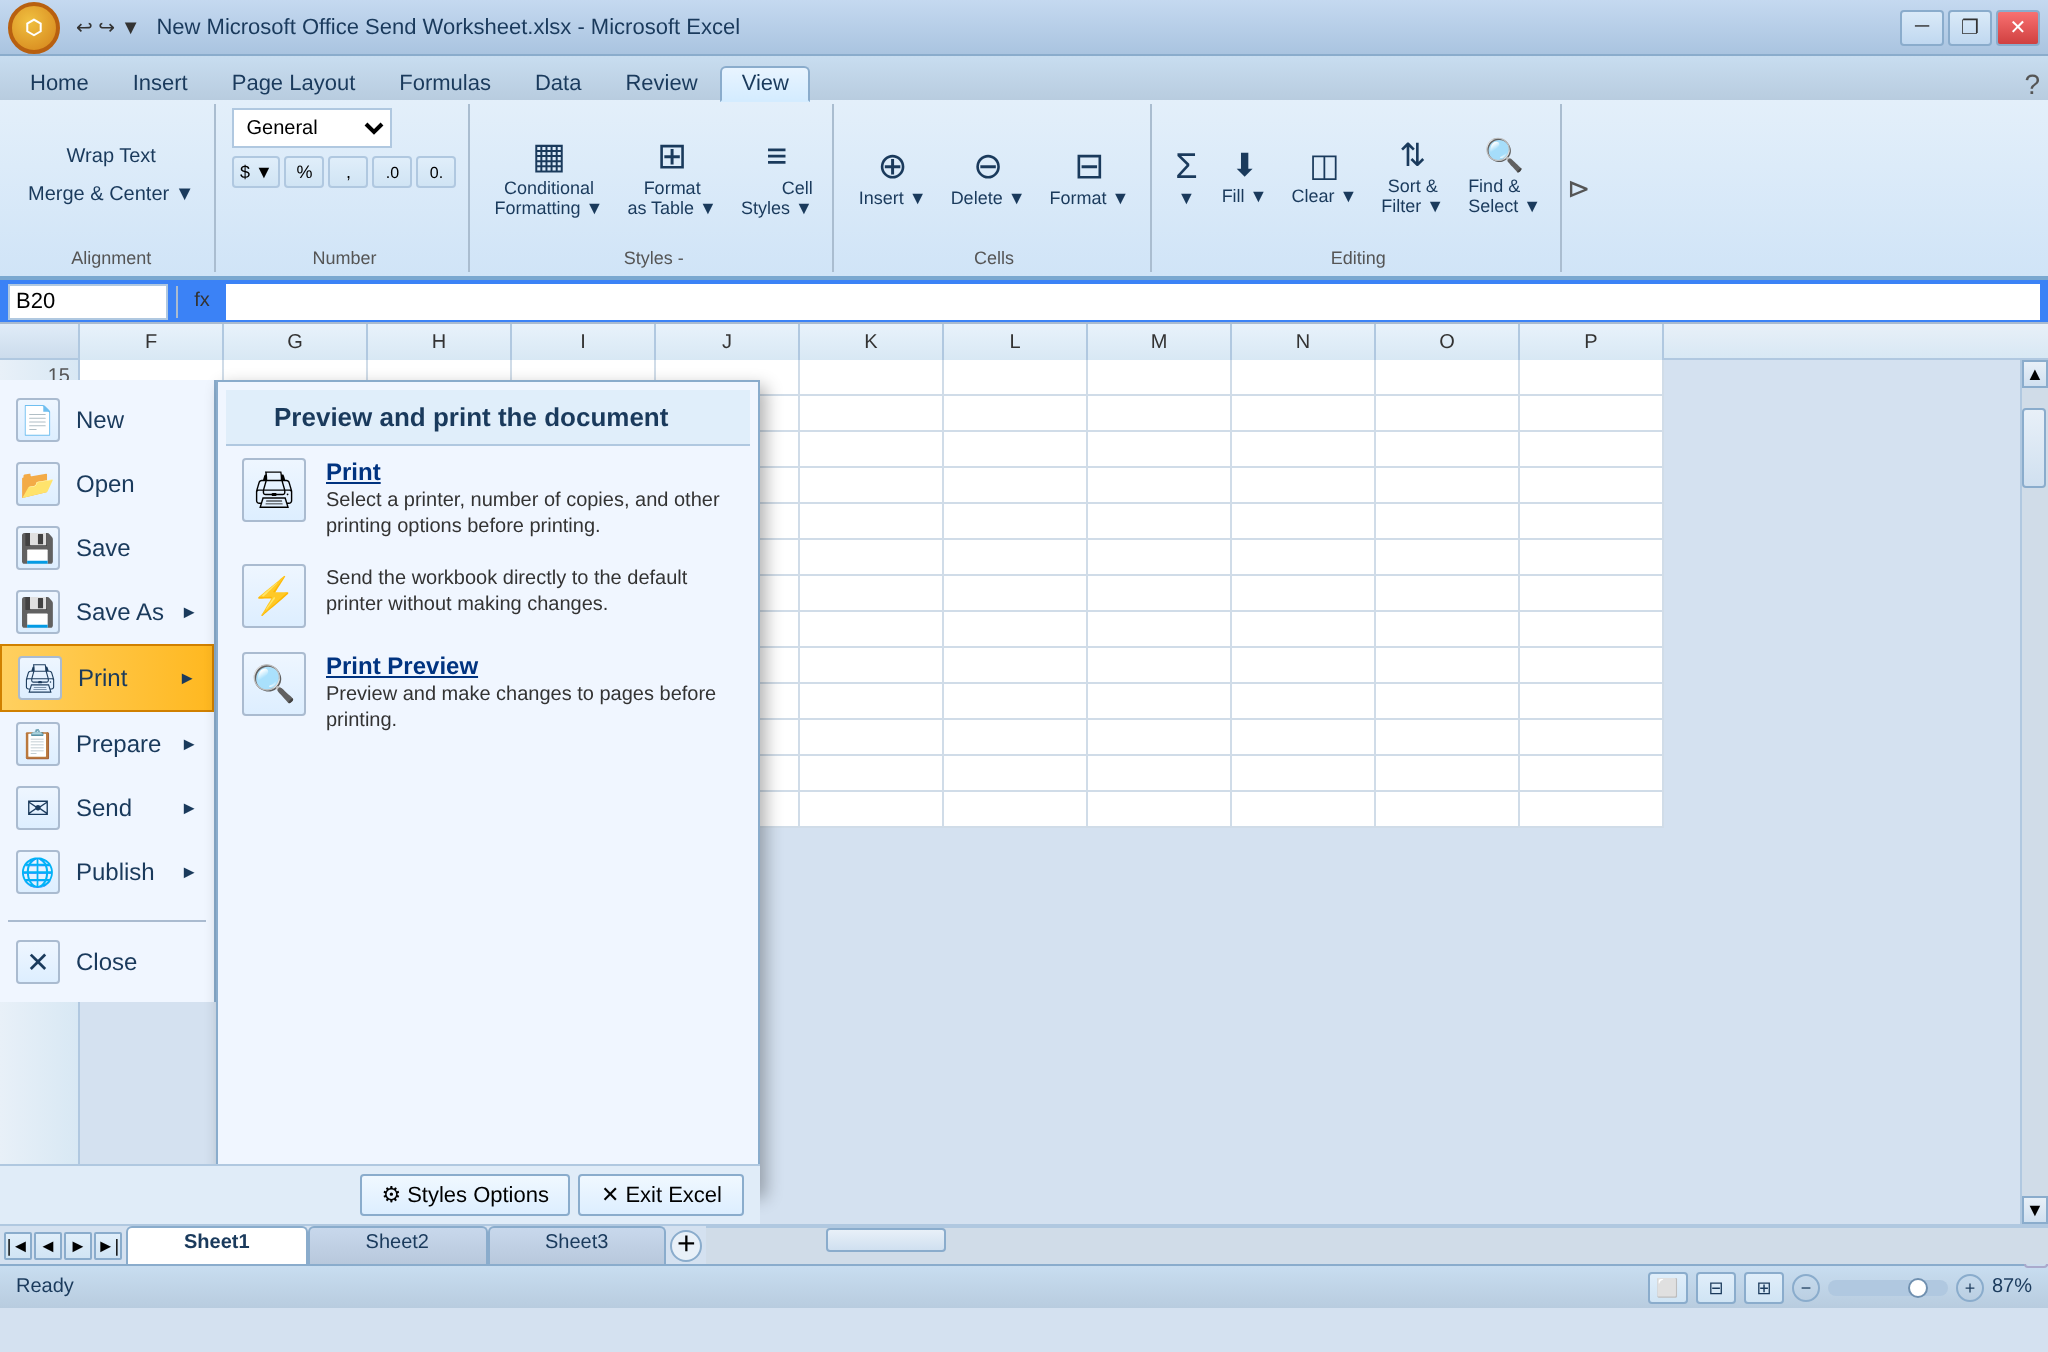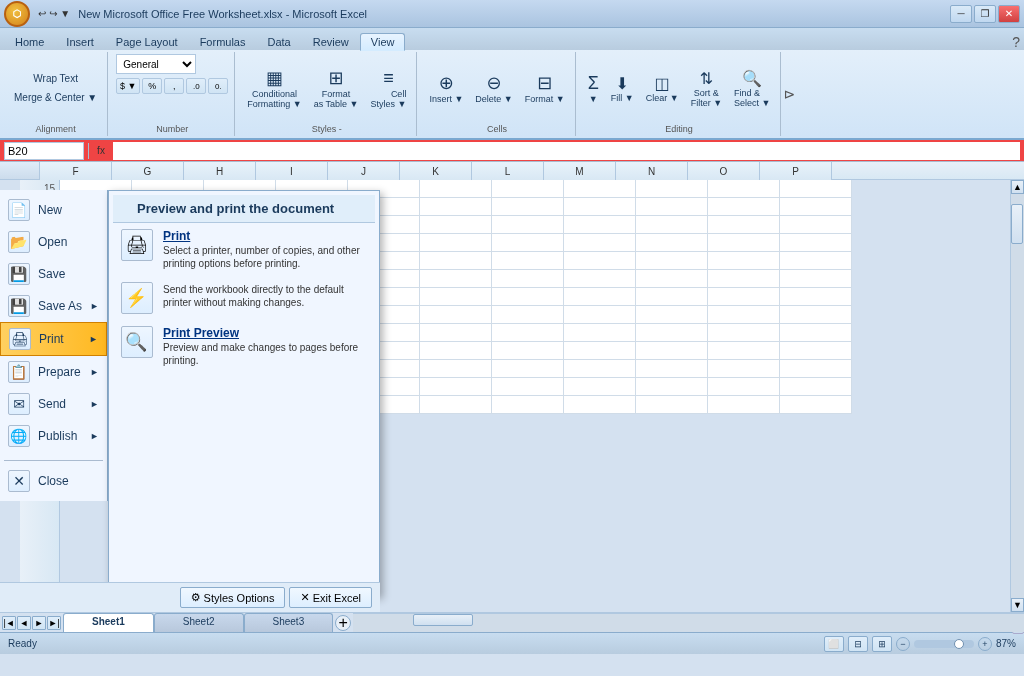--- a/index.html
+++ b/index.html
@@ -131,21 +131,21 @@
       font-size: 10px;
       border: 1px solid #b0c8e0;
       background: white;
       padding: 0 2px;
       width: 80px;
     }
 
     
     .formula-bar {
       height: 22px;
-      background: #ef4444;
+      background: #3b82f6;
       border-bottom: 1px solid #aabbd0;
       display: flex;
       align-items: center;
       padding: 4px 4px;
       gap: 4px;
     }
     .name-box {
       width: 80px;
       height: 18px;
       border: 1px solid #b0c8e0;
@@ -188,21 +188,20 @@
       height: 18px;
       border-right: 1px solid #b0c8e0;
       display: flex; align-items: center; justify-content: center;
       font-size: 10px; color: #333;
       background: linear-gradient(to bottom, #e8f2fb, #d8e8f4);
     }
     .spreadsheet-body {
       display: flex;
       flex: 1;
       overflow: hidden;
-      margin-left: 20px;
     }
     .row-numbers {
       width: 40px; min-width: 40px;
       background: linear-gradient(to right, #e8f0f8, #d8e8f4);
       border-right: 1px solid #b0c8e0;
       display: flex;
       flex-direction: column;
     }
     .row-num {
       height: 18px;
@@ -435,21 +434,21 @@
   </style>
 </head>
 <body>
 
 <div class="title-bar">
   <div class="title-bar-left">
     <div class="office-btn">
       <span style="font-size:10px;color:white;font-weight:bold;">⬡</span>
     </div>
     <span style="font-size:10px;color:#333;padding:0 4px;">↩ ↪ ▼</span>
-    <span class="title-bar-title">New Microsoft Office Free Worksheet.xlsx - Microsoft Excel</span>
+    <span class="title-bar-title">New Microsoft Office Send Worksheet.xlsx - Microsoft Excel</span>
   </div>
   <div class="title-bar-controls">
     <div class="title-btn">─</div>
     <div class="title-btn">❐</div>
     <div class="title-btn close">✕</div>
   </div>
 </div>
 
 <div class="main-container">
 

